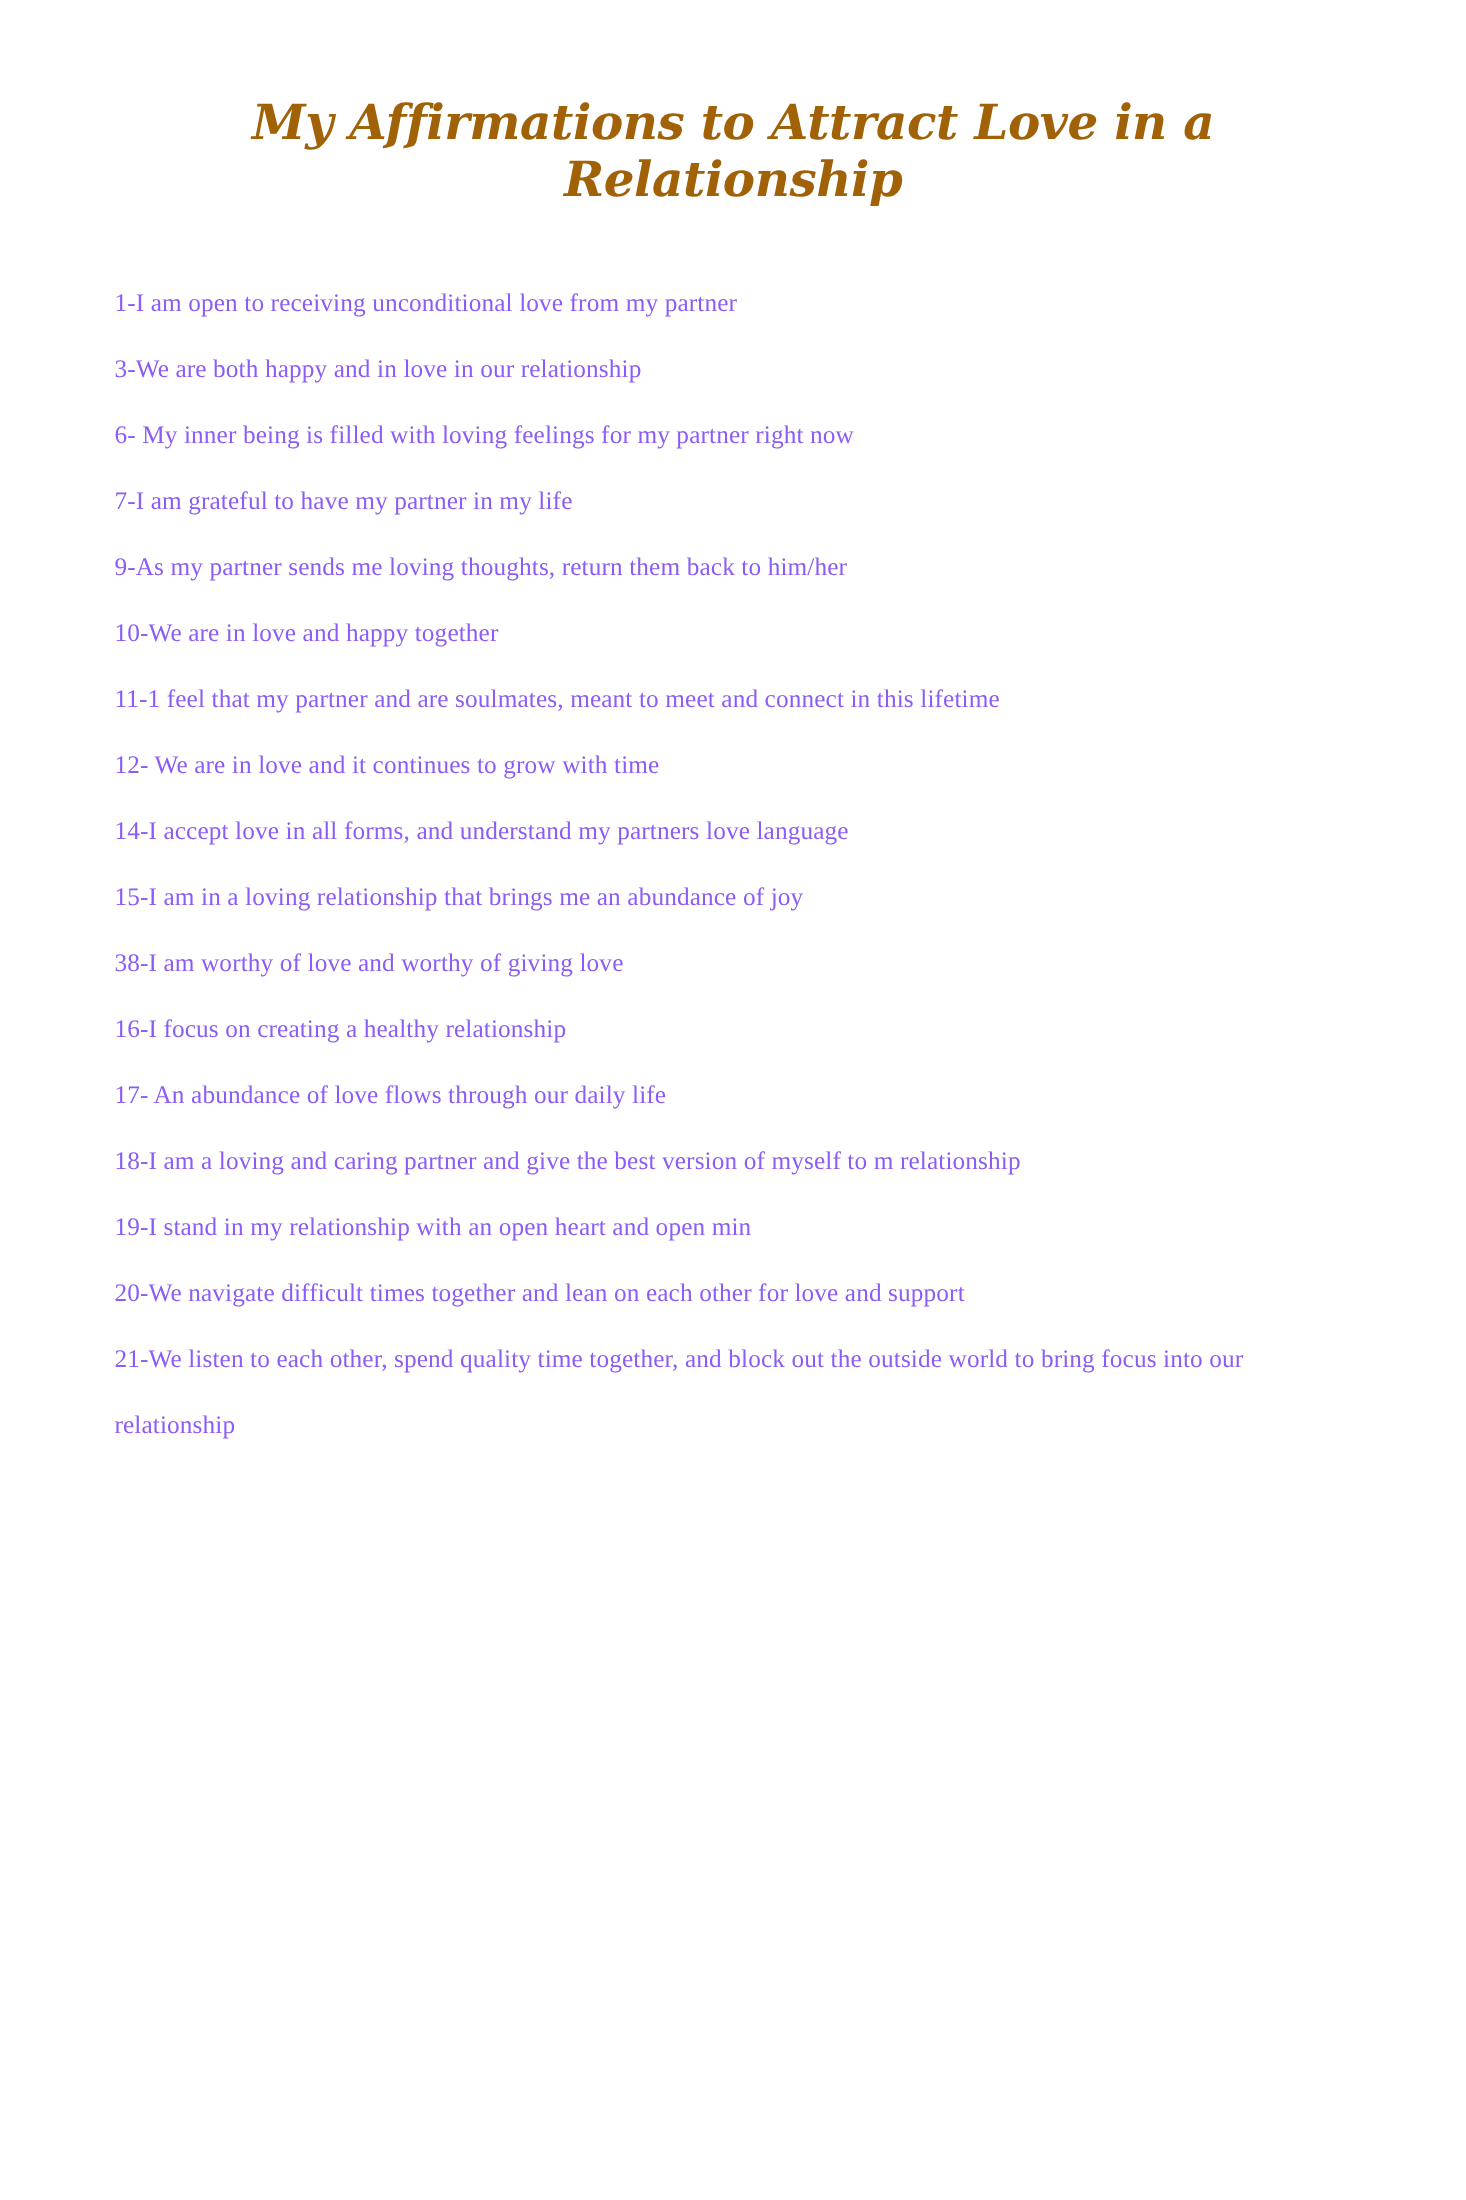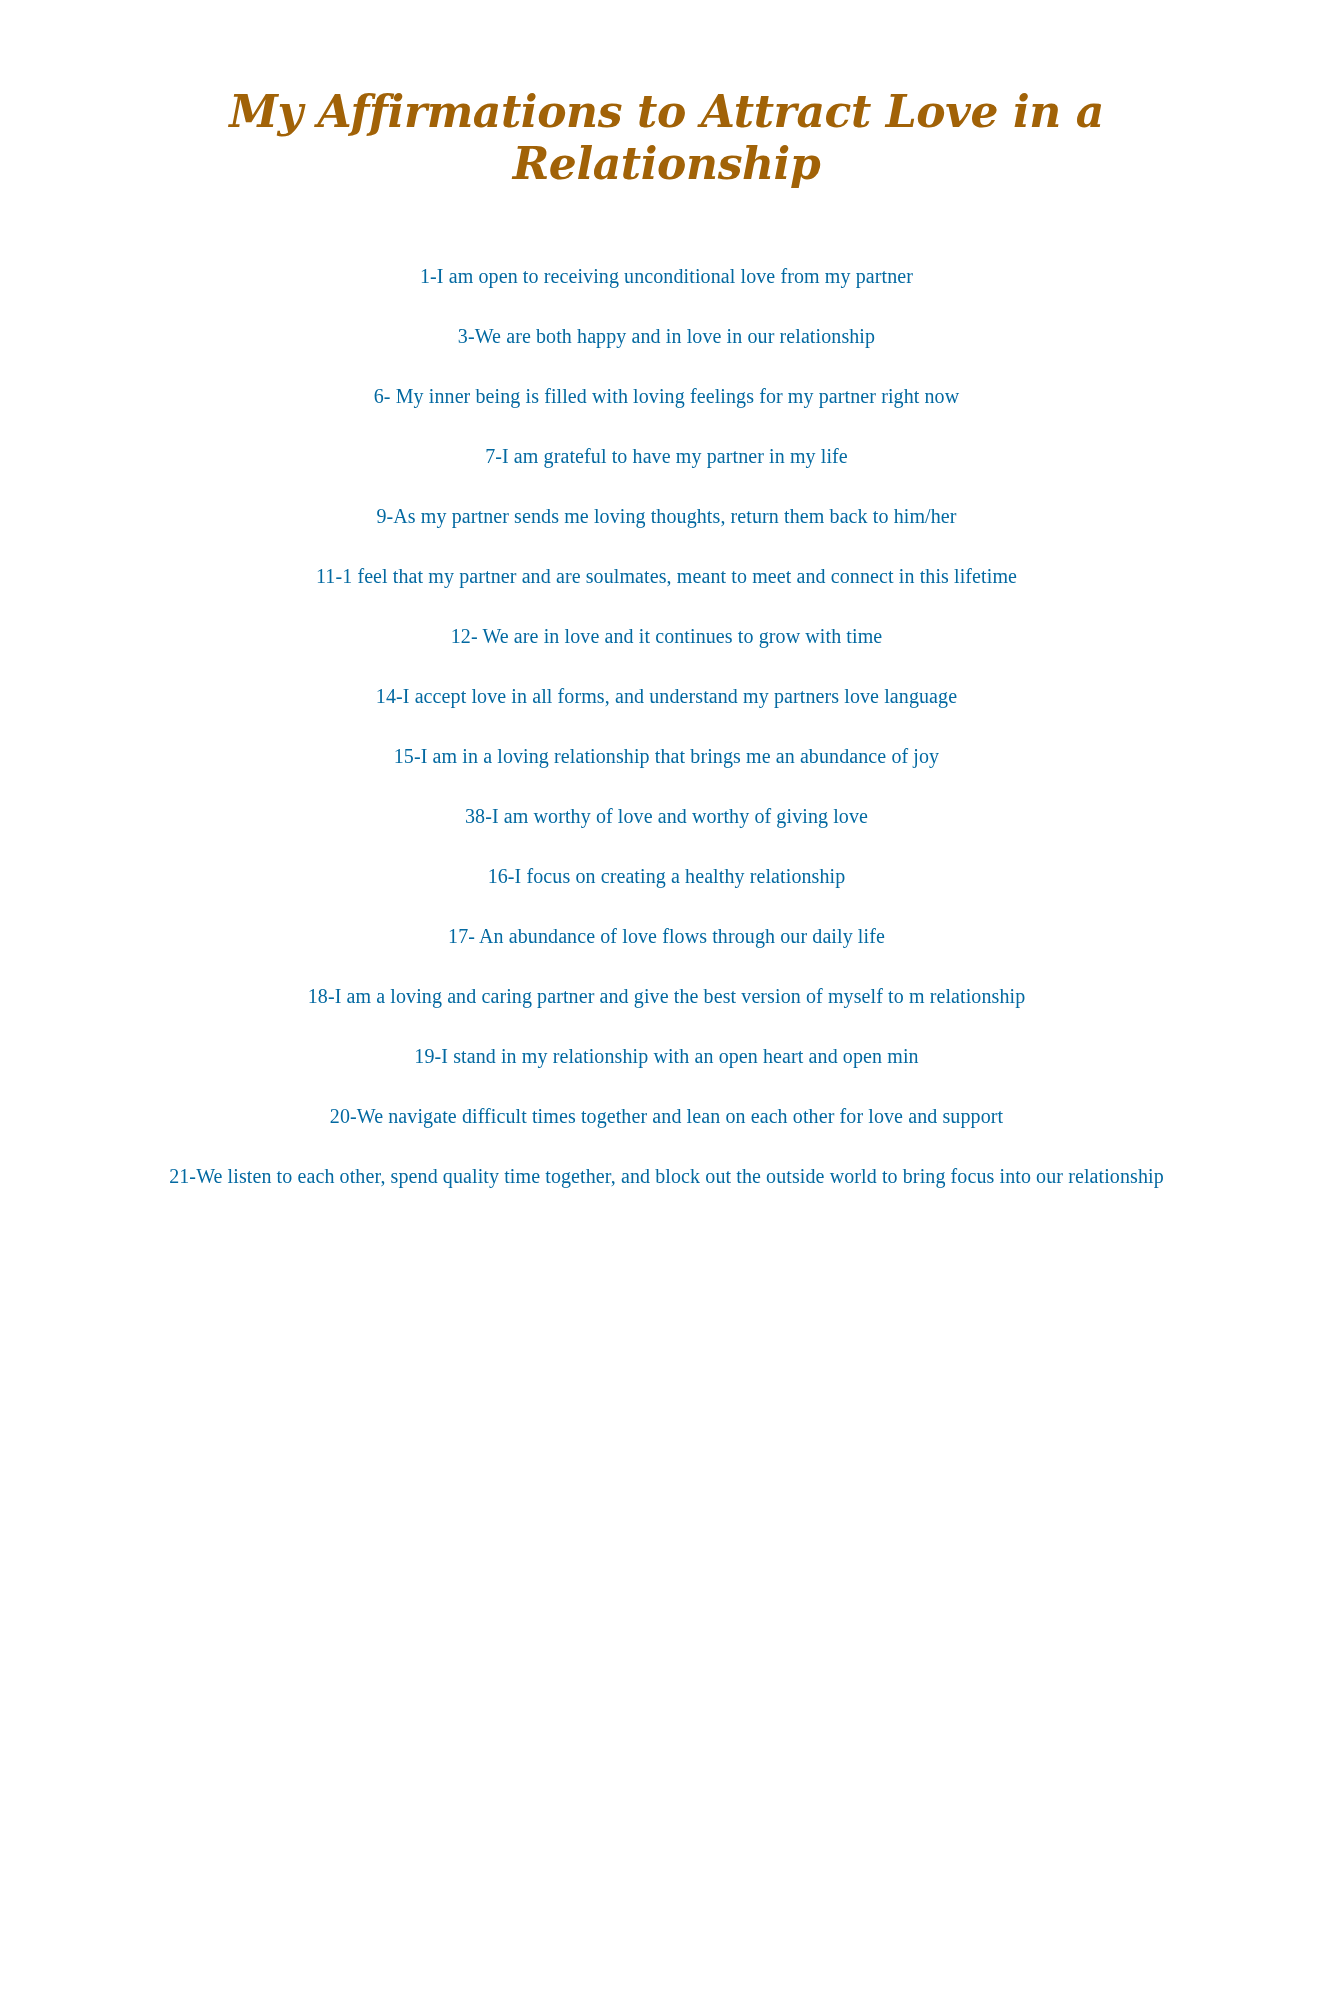--- a/index.html
+++ b/index.html
@@ -32,40 +32,41 @@
     margin: 0 0 56px 0;
     padding: 0 10px;
   }
   .affirmations {
     margin: 0;
     padding: 0;
     list-style: none;
   }
   .affirmation {
     font-family: "Liberation Serif", serif;
-    font-size: 20px;
+    font-size: 23px;
     line-height: 60px;
-    color: #0369a1;
+    color: #8b5cf6;
     margin: 0;
     padding: 0;
-    text-align: center;
+    text-align: left;
     letter-spacing: 0.1px;
   }
 </style>
 </head>
 <body>
 
 <div class="page">
   <h1 class="doc-title">My Affirmations to Attract Love in a Relationship</h1>
   <div class="affirmations">
     <p class="affirmation">1-I am open to receiving unconditional love from my partner</p>
     <p class="affirmation">3-We are both happy and in love in our relationship</p>
     <p class="affirmation">6- My inner being is filled with loving feelings for my partner right now</p>
     <p class="affirmation">7-I am grateful to have my partner in my life</p>
     <p class="affirmation">9-As my partner sends me loving thoughts, return them back to him/her</p>
+    <p class="affirmation">10-We are in love and happy together</p>
     <p class="affirmation">11-1 feel that my partner and are soulmates, meant to meet and connect in this lifetime</p>
     <p class="affirmation">12- We are in love and it continues to grow with time</p>
     <p class="affirmation">14-I accept love in all forms, and understand my partners love language</p>
     <p class="affirmation">15-I am in a loving relationship that brings me an abundance of joy</p>
     <p class="affirmation">38-I am worthy of love and worthy of giving love</p>
     <p class="affirmation">16-I focus on creating a healthy relationship</p>
     <p class="affirmation">17- An abundance of love flows through our daily life</p>
     <p class="affirmation">18-I am a loving and caring partner and give the best version of myself to m relationship</p>
     <p class="affirmation">19-I stand in my relationship with an open heart and open min</p>
     <p class="affirmation">20-We navigate difficult times together and lean on each other for love and support</p>

